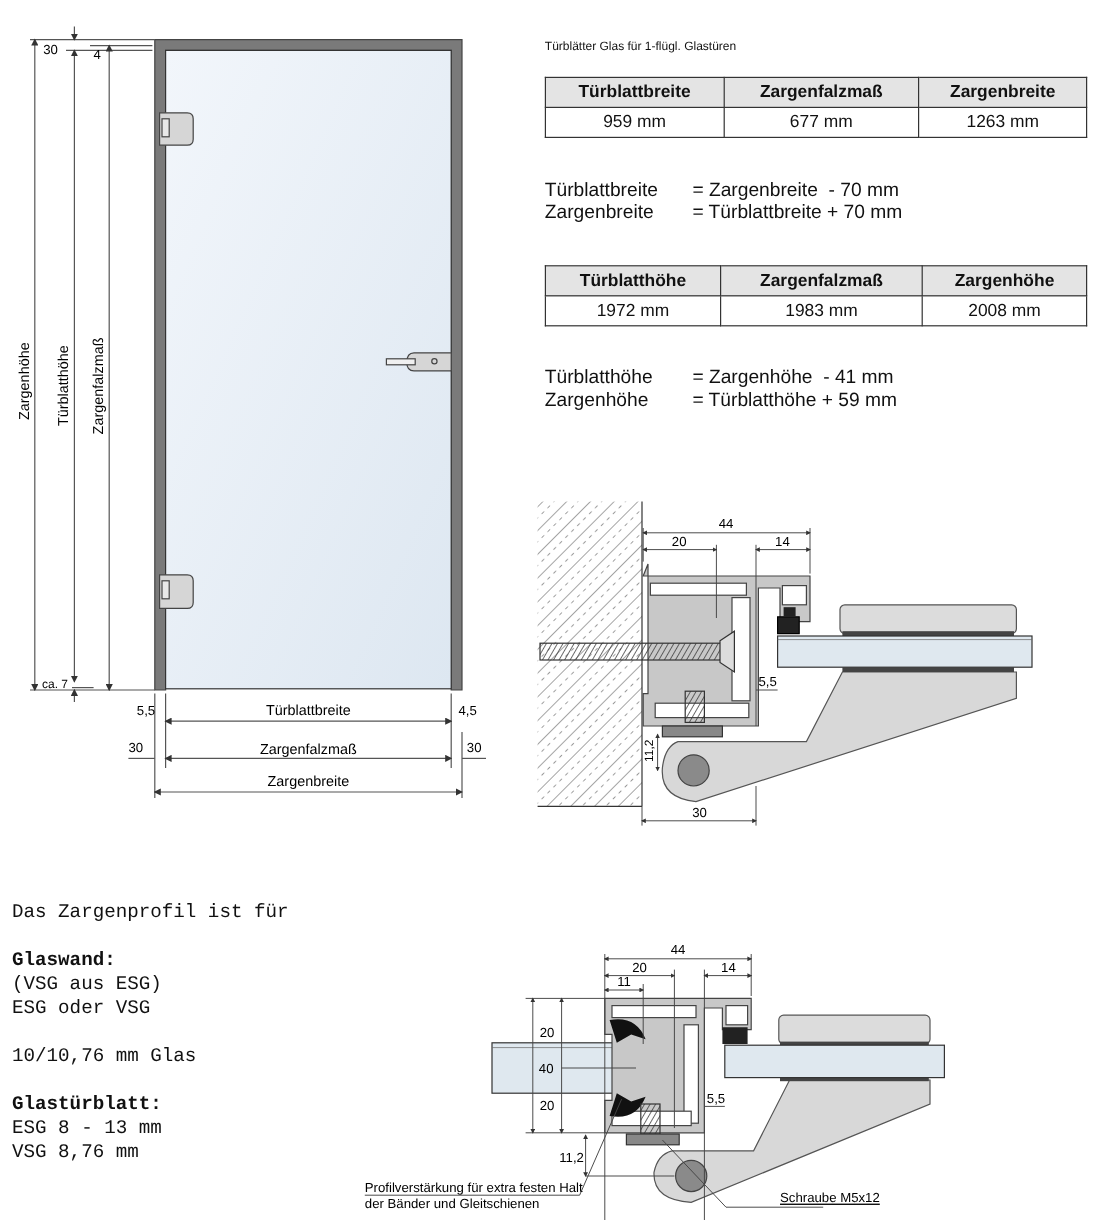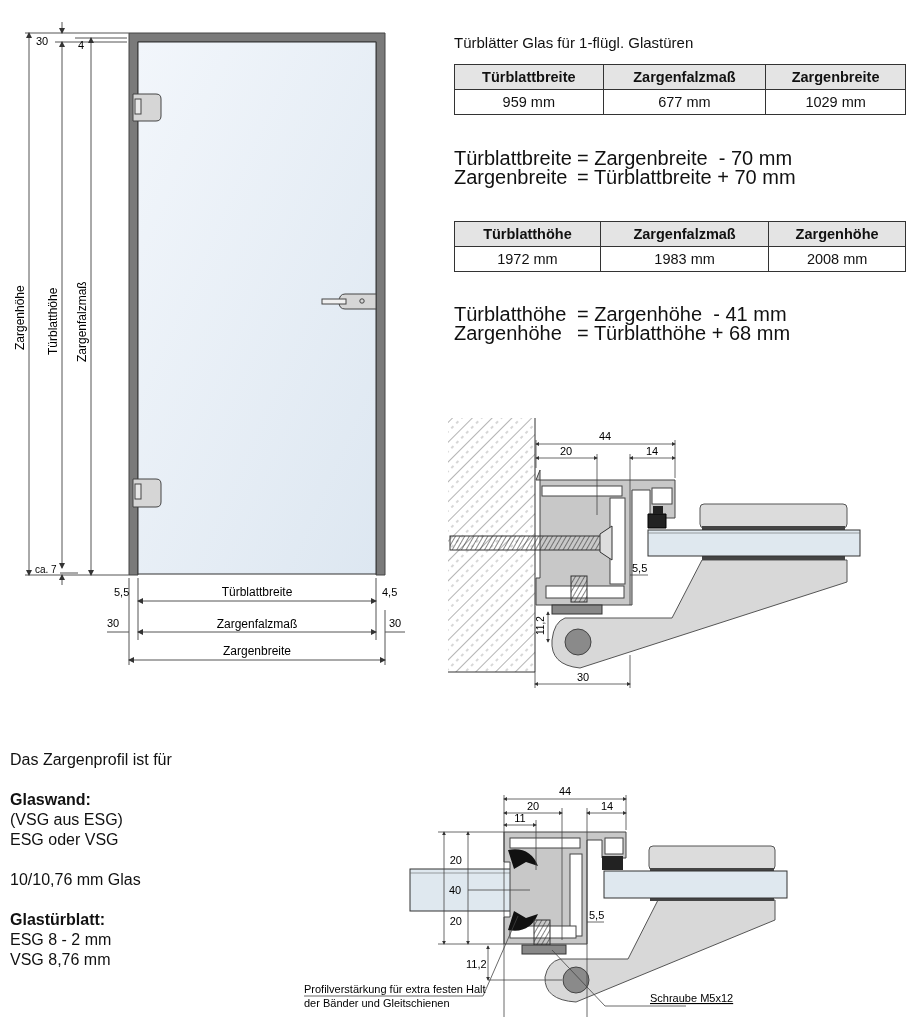--- a/index.html
+++ b/index.html
@@ -1,26 +1,26 @@
 <!DOCTYPE html>
 <html><head>
 <meta charset="utf-8">
 <style>
   html, body { margin:0; padding:0; background:#ffffff; }
   body { width:923px; height:1017px; position:relative; overflow:hidden;
          font-family:"Liberation Sans", sans-serif; color:#111; }
   .abs { position:absolute; }
   svg text { font-family:"Liberation Sans", sans-serif; }
-  .title { left:454px; top:34px; font-size:15px; }
+  .title { left:454px; top:34px; font-size:10px; }
   table.spec { position:absolute; border-collapse:collapse; font-size:14.5px; }
   table.spec th, table.spec td { border:1px solid #333; text-align:center; height:24px; padding:0; }
   table.spec th { background:#e4e4e4; font-weight:bold; }
-  .formula { position:absolute; font-size:20px; line-height:19px; }
+  .formula { position:absolute; font-size:16px; line-height:19px; }
   .formula .lhs { display:inline-block; width:123px; }
-  .info { position:absolute; left:10px; top:750px; font-size:16px; line-height:20px; }
+  .info { position:absolute; left:10px; top:750px; font-size:16px; line-height:20px;font-family:Liberation Mono, monospace; }
   .info .b { font-weight:bold; }
   .info .gap { height:20px; }
 </style>
 </head>
 <body>
 
 <svg class="abs" style="left:0;top:0" width="440" height="680" viewBox="0 0 440 680">
   <defs>
     <marker id="arr" markerWidth="6" markerHeight="6" refX="5" refY="3" orient="auto-start-reverse">
       <path d="M0,0 L6,3 L0,6 z" fill="#333"></path>
@@ -94,21 +94,21 @@
 <table class="spec" style="left:454px;top:64px;width:452px;">
   <tbody>
       <tr>
     <th>Türblattbreite</th>
     <th>Zargenfalzmaß</th>
     <th>Zargenbreite</th>
   </tr>
   <tr>
     <td>959 mm</td>
     <td>677 mm</td>
-    <td>1029 mm</td>
+    <td>1263 mm</td>
   </tr>
 </tbody>
   </table>
 
 <div class="formula" style="left:454px;top:149px;">
   <div><span class="lhs">Türblattbreite</span><span style="white-space:pre">= Zargenbreite  - 70 mm</span></div>
   <div><span class="lhs">Zargenbreite</span><span style="white-space:pre">= Türblattbreite + 70 mm</span></div>
 </div>
 
 <table class="spec" style="left:454px;top:221px;width:452px;">
@@ -121,21 +121,21 @@
   <tr>
     <td>1972 mm</td>
     <td>1983 mm</td>
     <td>2008 mm</td>
   </tr>
 </tbody>
   </table>
 
 <div class="formula" style="left:454px;top:305px;">
   <div><span class="lhs">Türblatthöhe</span><span style="white-space:pre">= Zargenhöhe  - 41 mm</span></div>
-  <div><span class="lhs">Zargenhöhe</span><span style="white-space:pre">= Türblatthöhe + 68 mm</span></div>
+  <div><span class="lhs">Zargenhöhe</span><span style="white-space:pre">= Türblatthöhe + 59 mm</span></div>
 </div>
 
 <svg class="abs" style="left:440px;top:410px" width="480" height="285" viewBox="0 0 480 285">
   <defs>
     <pattern id="hatch" width="14" height="14" patternUnits="userSpaceOnUse" patternTransform="rotate(45)">
       <line x1="0" y1="0" x2="0" y2="14" stroke="#444" stroke-width="0.8"></line>
       <line x1="7" y1="2" x2="7" y2="5" stroke="#777" stroke-width="0.6"></line>
       <line x1="7" y1="9" x2="7" y2="12" stroke="#777" stroke-width="0.6"></line>
     </pattern>
     <pattern id="screw" width="4" height="6" patternUnits="userSpaceOnUse" patternTransform="rotate(30)">
@@ -200,21 +200,21 @@
 <div class="info">
   <div>Das Zargenprofil ist für</div>
   <div class="gap"></div>
   <div class="b">Glaswand:</div>
   <div>(VSG aus ESG)</div>
   <div>ESG oder VSG</div>
   <div class="gap"></div>
   <div>10/10,76 mm Glas</div>
   <div class="gap"></div>
   <div class="b">Glastürblatt:</div>
-  <div>ESG 8 - 2 mm</div>
+  <div>ESG 8 - 13 mm</div>
   <div>VSG 8,76 mm</div>
 </div>
 
 <svg class="abs" style="left:300px;top:770px" width="623" height="247" viewBox="0 0 623 247">
   <defs>
     <pattern id="screw2" width="4" height="6" patternUnits="userSpaceOnUse" patternTransform="rotate(30)">
       <line x1="0" y1="0" x2="0" y2="6" stroke="#333" stroke-width="1.2"></line>
     </pattern>
     <marker id="arr3" markerWidth="5" markerHeight="5" refX="4" refY="2.5" orient="auto-start-reverse">
       <path d="M0,0 L5,2.5 L0,5 z" fill="#333"></path>

